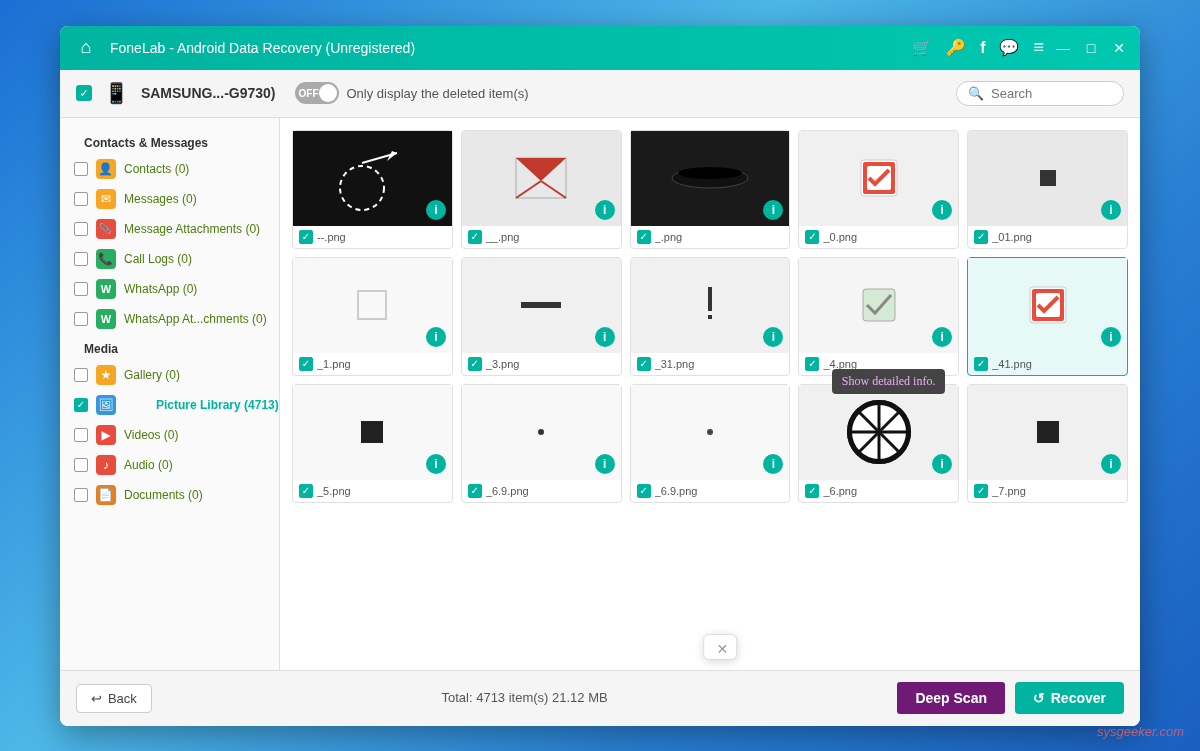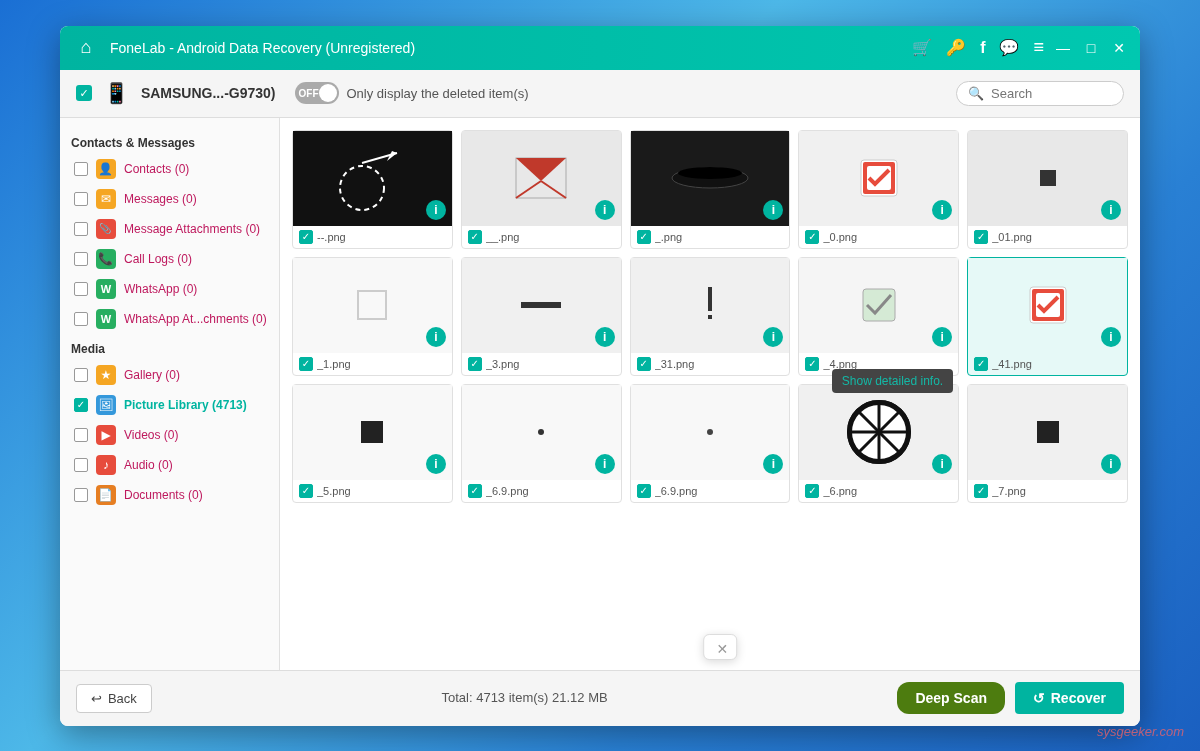--- a/index.html
+++ b/index.html
@@ -158,21 +158,21 @@
       border-right: 1px solid #e0e0e0;
       overflow-y: auto;
       padding: 10px 0;
       flex-shrink: 0;
       background: #fafafa;
     }
     .sidebar-section-title {
       font-size: 12px;
       font-weight: 700;
       color: #333;
-      padding: 8px 11px 4px;
+      padding: 8px 24px 4px;
     }
     .sidebar-item {
       display: flex;
       align-items: center;
       gap: 8px;
       padding: 5px 14px;
       cursor: pointer;
     }
     .sidebar-checkbox {
       width: 14px;
@@ -194,26 +194,27 @@
       border-radius: 4px;
       display: flex;
       align-items: center;
       justify-content: center;
       font-size: 12px;
       color: white;
       flex-shrink: 0;
     }
     .sidebar-item-label {
       font-size: 12px;
-      color: #be185d;
+      color: #4d7c0f;
       white-space: nowrap;
     }
     .sidebar-item-label.active {
       color: #00b4a0;
       font-weight: 600;
+      margin-left: 32px;
     }
     
     .content-area {
       flex: 1;
       display: flex;
       flex-direction: column;
       overflow: hidden;
     }
     .image-grid {
       flex: 1;
@@ -325,24 +326,24 @@
       color: #444;
     }
     .status-text {
       flex: 1;
       text-align: center;
       font-size: 13px;
       color: #555;
       line-height: 1.5;
     }
     .deep-scan-btn {
-      background: #4d7c0f;
+      background: #701a75;
       color: white;
       border: none;
-      border-radius: 12px;
+      border-radius: 3px;
       padding: 8px 18px;
       font-size: 14px;
       font-weight: 600;
       cursor: pointer;
       margin-right: 10px;
     }
     .recover-btn {
       background: #00b4a0;
       color: white;
       border: none;
@@ -524,21 +525,21 @@
                 <line x1="5" y1="45" x2="30" y2="28" stroke="#c0392b" stroke-width="2"></line>
                 <line x1="55" y1="45" x2="30" y2="28" stroke="#c0392b" stroke-width="2"></line>
               </svg>
             <div class="info-badge">i</div>
           </div>
           <div class="image-footer">
             <div class="img-checkbox checked">✓</div>
             <span class="img-filename">__.png</span>
           </div>
 
-          <div class="tooltip-info" style="position: absolute; top: 238px; left: 370px; z-index: 200; background: rgb(68, 68, 68); color: #14b8a6; padding: 5px 10px; border-radius: 4px; font-size: 12px; white-space: nowrap;">Show detailed info.</div>
+          <div class="tooltip-info" style="position: absolute; top: 238px; left: 370px; z-index: 200; background: rgb(68, 68, 68); color: #f0abfc; padding: 5px 10px; border-radius: 4px; font-size: 12px; white-space: nowrap; font-family: Liberation Serif, serif;">Show detailed info.</div>
         </div>
 
         <div class="image-cell">
           <div class="image-thumb" style="background:#1a1a1a;">
             <svg width="80" height="30" viewBox="0 0 80 30">
                 <ellipse cx="40" cy="15" rx="38" ry="10" fill="#111" stroke="#444" stroke-width="1"></ellipse>
                 <ellipse cx="40" cy="10" rx="32" ry="6" fill="#000"></ellipse>
               </svg>
             <div class="info-badge">i</div>
           </div>

